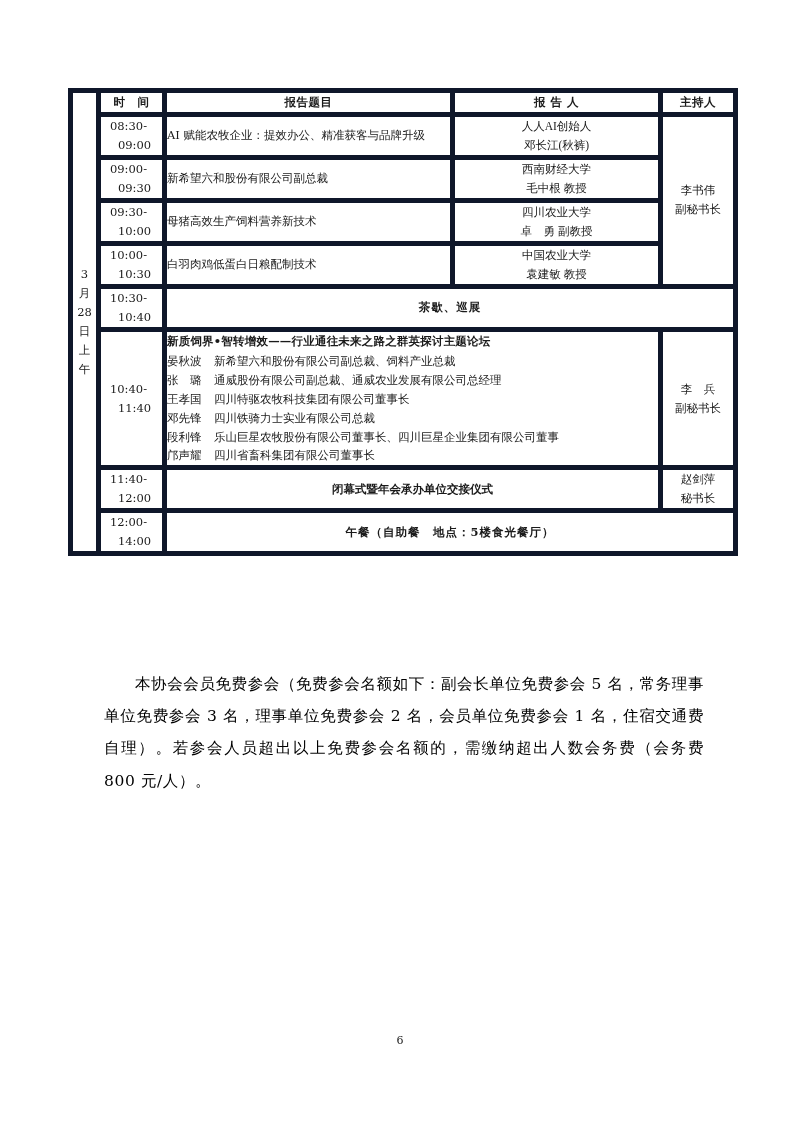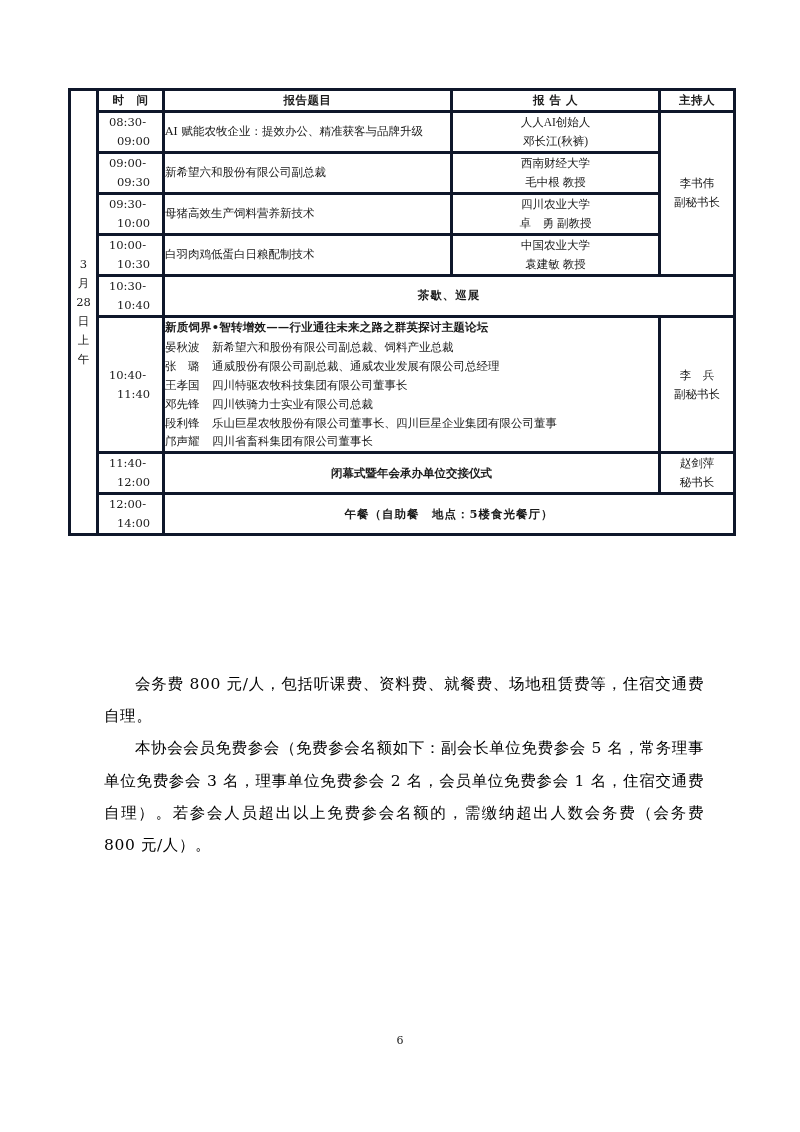--- a/index.html
+++ b/index.html
@@ -30,21 +30,21 @@
     top: 88px;
     width: 665px;
   }
   table.schedule {
     border-collapse: collapse;
     table-layout: fixed;
     width: 665px;
     font-family: "DejaVu Serif", "Liberation Serif", serif;
   }
   table.schedule td {
-    border: 3px solid #0f172a;
+    border: 5px solid #0f172a;
     padding: 0;
     vertical-align: middle;
     font-size: 11.5px;
     line-height: 1.65;
     color: #1a1a1a;
   }
   
   table.schedule {
     border: 1px solid #6a6a6a;
   }
@@ -313,19 +313,18 @@
             <span class="t1">12:00-</span>
             <span class="t2">14:00</span>
           </td>
           <td class="cell-center-full" colspan="3">午餐（自助餐　地点：5楼食光餐厅）</td>
         </tr>
       </tbody>
     </table>
   </div>
 
   <div class="body-text">
-    <p class="para indent2">会务费 800 元/人，包括听课费、资料费、就餐费、场地租赁费等，住宿交通费自理。</p>
     <p class="para indent2">本协会会员免费参会（免费参会名额如下：副会长单位免费参会 5 名，常务理事单位免费参会 3 名，理事单位免费参会 2 名，会员单位免费参会 1 名，住宿交通费自理）。若参会人员超出以上免费参会名额的，需缴纳超出人数会务费（会务费 800 元/人）。</p>
   </div>
 
   <div class="page-number">6</div>
 
 </div>
 
 </body></html>

